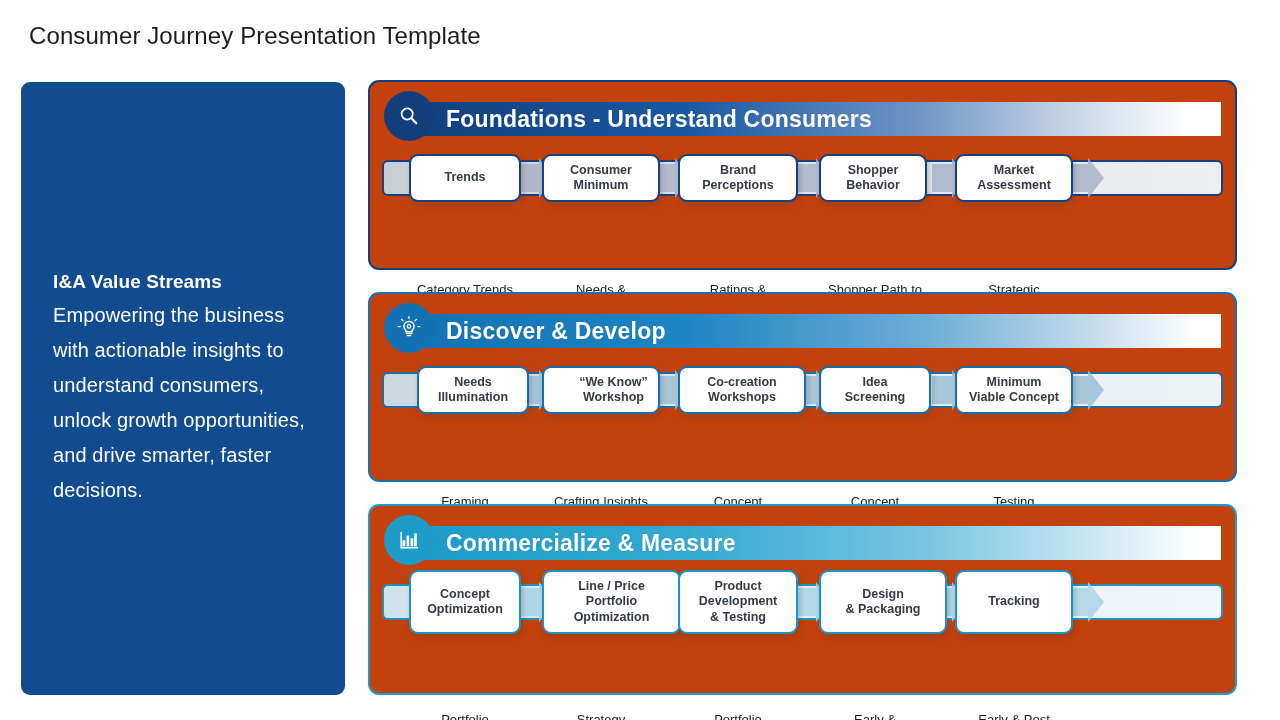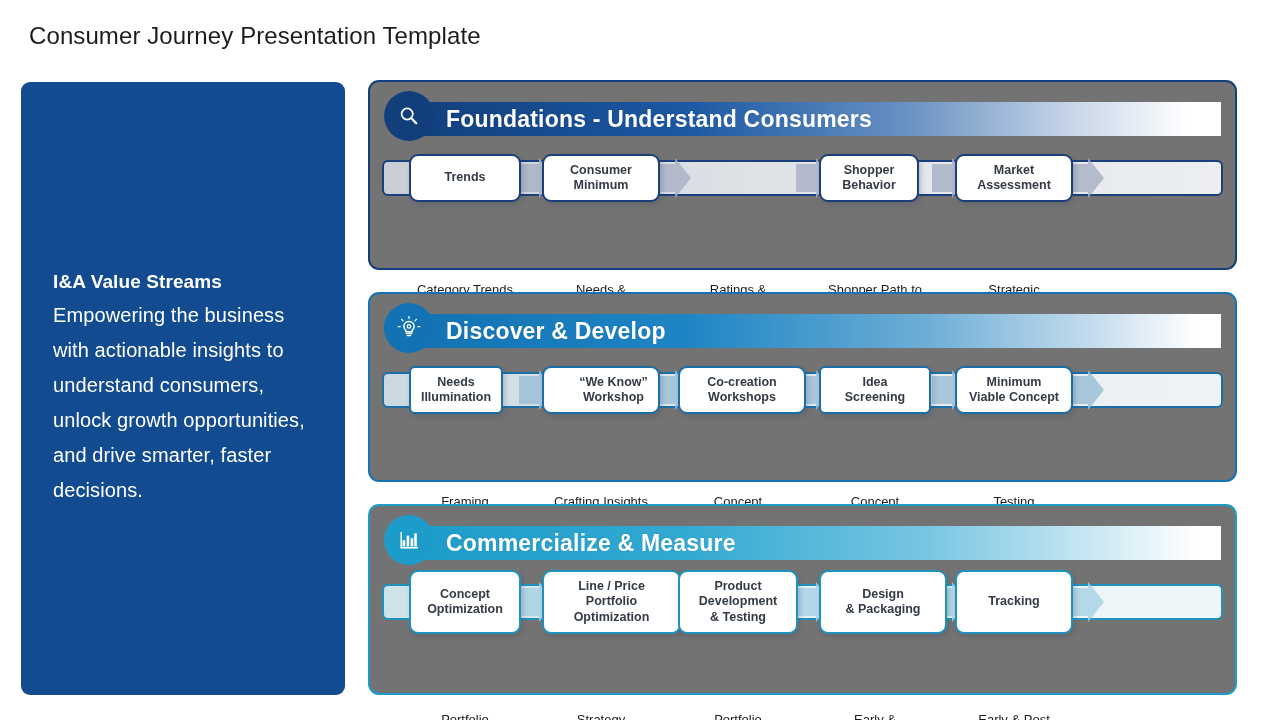--- a/index.html
+++ b/index.html
@@ -33,21 +33,21 @@
     margin-bottom: 2px; letter-spacing: 0.1px;
   }
   .sidebar-body {
     font-size: 20px; font-weight: 400; line-height: 1.75;
     letter-spacing: 0.1px;
   }
 
   
   .section-card {
     position: absolute; left: 368px; width: 869px;
-    border-radius: 11px; background: #737373;
+    border-radius: 11px; background: #c2410c;
   }
   #sec-0 { top: 80px;  height: 190px; border: 2.5px solid #12407e; }
   #sec-1 { top: 292px; height: 190px; border: 2.5px solid #1573b5; }
   #sec-2 { top: 504px; height: 191px; border: 2.5px solid #1e9cc8; }
 
   
   .sec-header { position: absolute; left: 14px; top: 17px; right: 14px; height: 40px; }
   .sec-bar {
     position: absolute; left: 26px; right: 0; top: 3px; height: 34px;
   }
@@ -157,23 +157,25 @@
             <path d="M4 6 L24 6 L24 0 L40 20 L24 40 L24 34 L4 34 Z" fill="#a9b3c6" opacity="0.85"></path>
           </svg>
         </div>
         <div class="node" style="left: 27px; width: 112px; white-space: pre-line;">Trends</div>
         <div class="caption" style="left: -5px; width: 176px;">Category Trends
 &amp; Forecasts</div>
         <div class="node" style="left: 160px; width: 118px; white-space: pre-line;">Consumer
 Minimum</div>
         <div class="caption" style="left: 128px; width: 182px;">Needs &amp;
 Motivations</div>
+        <div class="node" style="left: 296px; width: 120px; white-space: pre-line;">Brand
+Perceptions</div>
         <div class="caption" style="left: 264px; width: 184px;">Ratings &amp;
 Reviews Deep Dives</div>
-        <div class="node" style="left: 437px; width: 100px; white-space: pre-line;">Shopper
+        <div class="node" style="left: 437px; width: 108px; white-space: pre-line;">Shopper
 Behavior</div>
         <div class="caption" style="left: 405px; width: 176px;">Shopper Path to
 Purchase</div>
         <div class="node" style="left: 573px; width: 118px; white-space: pre-line;">Market
 Assessment</div>
         <div class="caption" style="left: 541px; width: 182px;">Strategic
 Audience Assessment</div>
       </div>
   </div>
 
@@ -215,32 +217,32 @@
         <div class="arrow" style="left: 546px;">
           <svg viewBox="0 0 42 40">
             <path d="M4 6 L24 6 L24 0 L40 20 L24 40 L24 34 L4 34 Z" fill="#9dc0d6" opacity="0.85"></path>
           </svg>
         </div>
         <div class="arrow" style="left: 682px;">
           <svg viewBox="0 0 42 40">
             <path d="M4 6 L24 6 L24 0 L40 20 L24 40 L24 34 L4 34 Z" fill="#9dc0d6" opacity="0.85"></path>
           </svg>
         </div>
-        <div class="node" style="left: 27px; width: 94px; white-space: pre-line; border-radius: 6px;">Needs
+        <div class="node" style="left: 35px; width: 112px; white-space: pre-line;">Needs
 Illumination</div>
         <div class="caption" style="left: -5px; width: 176px;">Framing</div>
         <div class="node" style="left: 160px; width: 118px; white-space: pre-line; padding-left: 29px;">“We Know”
 Workshop</div>
         <div class="caption" style="left: 128px; width: 182px;">Crafting Insights
 &amp; Opportunities</div>
         <div class="node" style="left: 296px; width: 128px; white-space: pre-line;">Co-creation
 Workshops</div>
         <div class="caption" style="left: 264px; width: 184px;">Concept
 Development &amp; Writing</div>
-        <div class="node" style="left: 437px; width: 112px; white-space: pre-line; border-radius: 6px;">Idea
+        <div class="node" style="left: 437px; width: 112px; white-space: pre-line;">Idea
 Screening</div>
         <div class="caption" style="left: 405px; width: 176px;">Concept
 Development &amp; Writing</div>
         <div class="node" style="left: 573px; width: 118px; white-space: pre-line;">Minimum
 Viable Concept</div>
         <div class="caption" style="left: 541px; width: 182px;">Testing
 &amp; Refinement</div>
       </div>
   </div>
 

